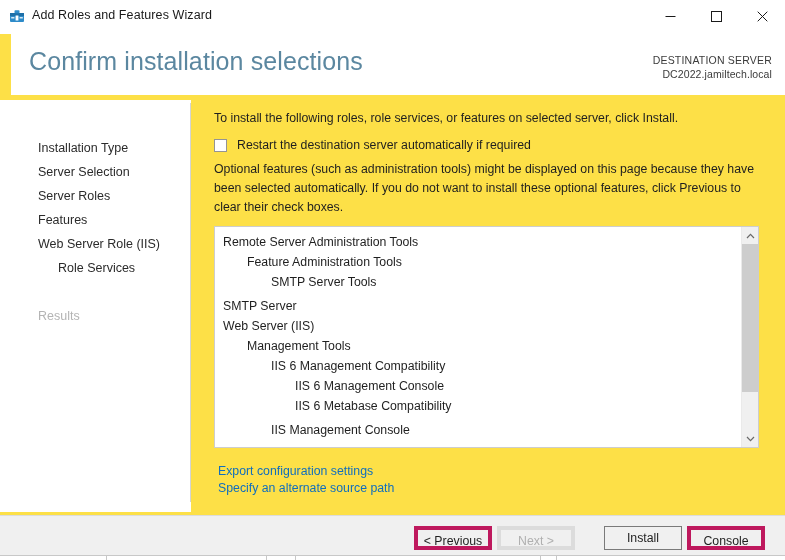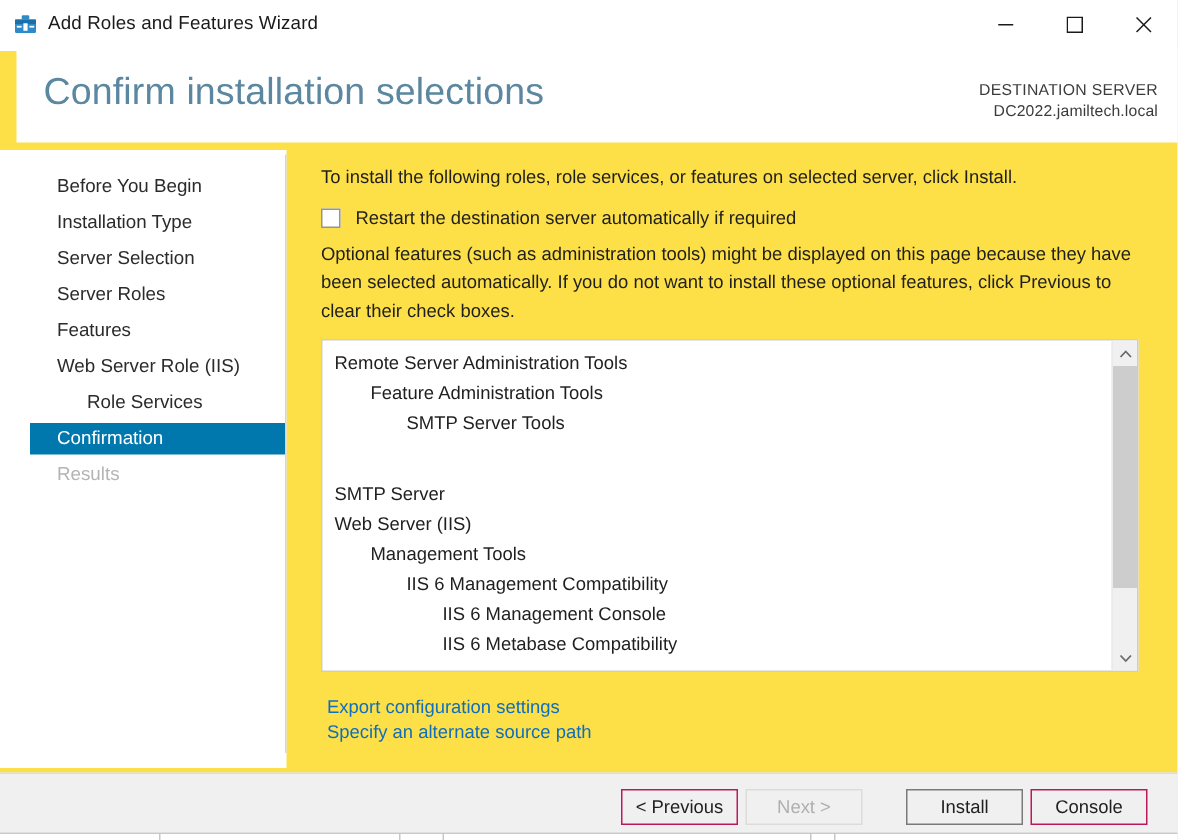--- a/index.html
+++ b/index.html
@@ -180,21 +180,21 @@
     overflow: hidden;
   }
   .tree-row {
     height: 20px;
     line-height: 20px;
     font-size: 12.3px;
     color: #1f1f1f;
     white-space: nowrap;
     cursor: default;
   }
-  .tree-row.gap { margin-top: 27px; }
+  .tree-row.gap { margin-top: 4px; }
   .lvl0 { padding-left: 8px; }
   .lvl1 { padding-left: 32px; }
   .lvl2 { padding-left: 56px; }
   .lvl3 { padding-left: 80px; }
 
   
   .vscroll {
     position: absolute;
     right: 0; top: 0;
     width: 17px; height: 220px;
@@ -238,21 +238,21 @@
     position: absolute;
     left: 0; top: 515px;
     width: 785px; height: 45px;
     background: #f0f0f0;
     border-top: 1px solid #dcdcdc;
   }
   .btn {
     position: absolute;
     top: 10px;
     width: 78px; height: 24px;
-    border: 1px solid #be185d;
+    border: 4px solid #be185d;
     background: #f0f0f0;
     font-family: "Liberation Sans", "DejaVu Sans", sans-serif;
     font-size: 12.3px;
     color: #1f1f1f;
     box-sizing: border-box;
     cursor: default;
     padding: 0;
     line-height: 22px;
     text-align: center;
   }
@@ -319,28 +319,26 @@
 
   <div class="page-header">
     <div class="page-title">Confirm installation selections</div>
     <div class="dest-server">
       <span class="dest-label">DESTINATION SERVER</span>
       <span class="dest-name">DC2022.jamiltech.local</span>
     </div>
   </div>
 
   <div class="sidebar" id="sidebar">
-      <div class="nav-item" style="top: 14px;">Before You Begin</div>
       <div class="nav-item" style="top: 38px;">Installation Type</div>
       <div class="nav-item" style="top: 62px;">Server Selection</div>
       <div class="nav-item" style="top: 86px;">Server Roles</div>
       <div class="nav-item" style="top: 110px;">Features</div>
       <div class="nav-item" style="top: 134px;">Web Server Role (IIS)</div>
       <div class="nav-item indent" style="top: 158px;">Role Services</div>
-      <div class="nav-item selected" style="top: 182px;">Confirmation</div>
       <div class="nav-item disabled" style="top: 206px;">Results</div>
     </div>
   <div class="sidebar-sep"></div>
 
   <div class="instr-line" style="top:111px;">To install the following roles, role services, or features on selected server, click Install.</div>
 
   <div class="checkbox-row">
     <span class="cbx"></span>
     <span class="cbx-label">Restart the destination server automatically if required</span>
   </div>

